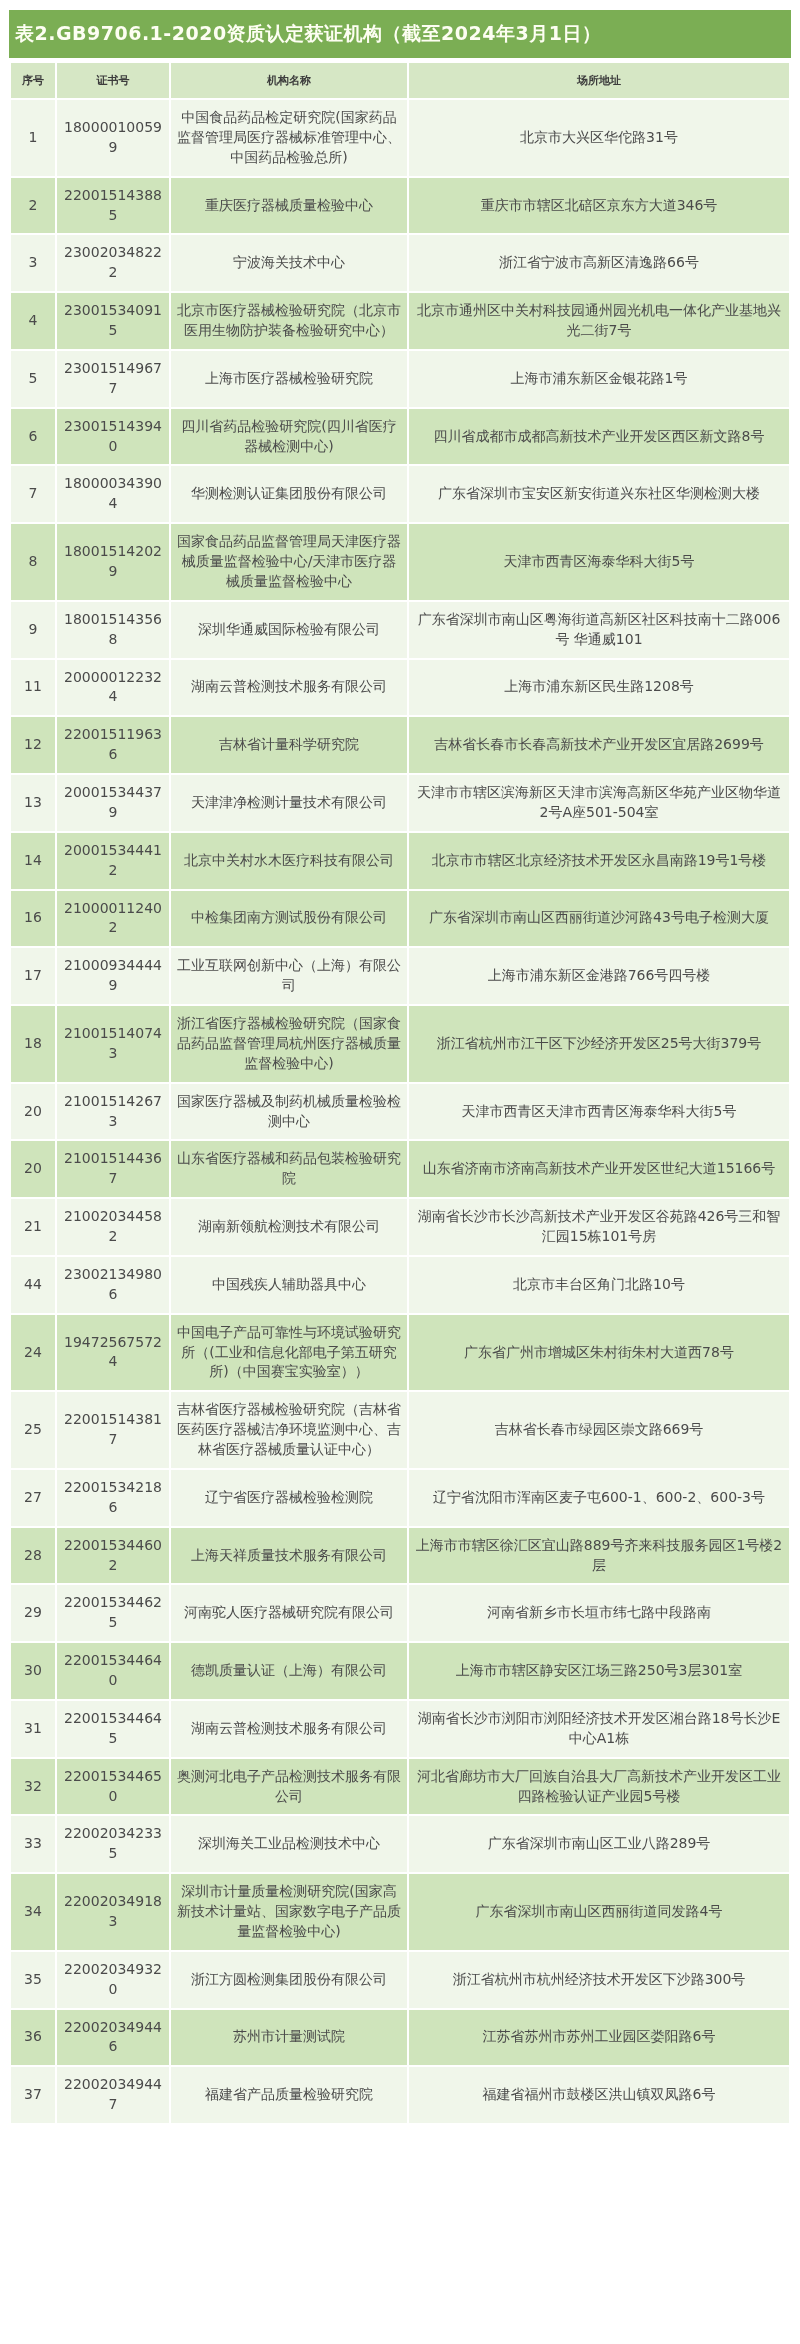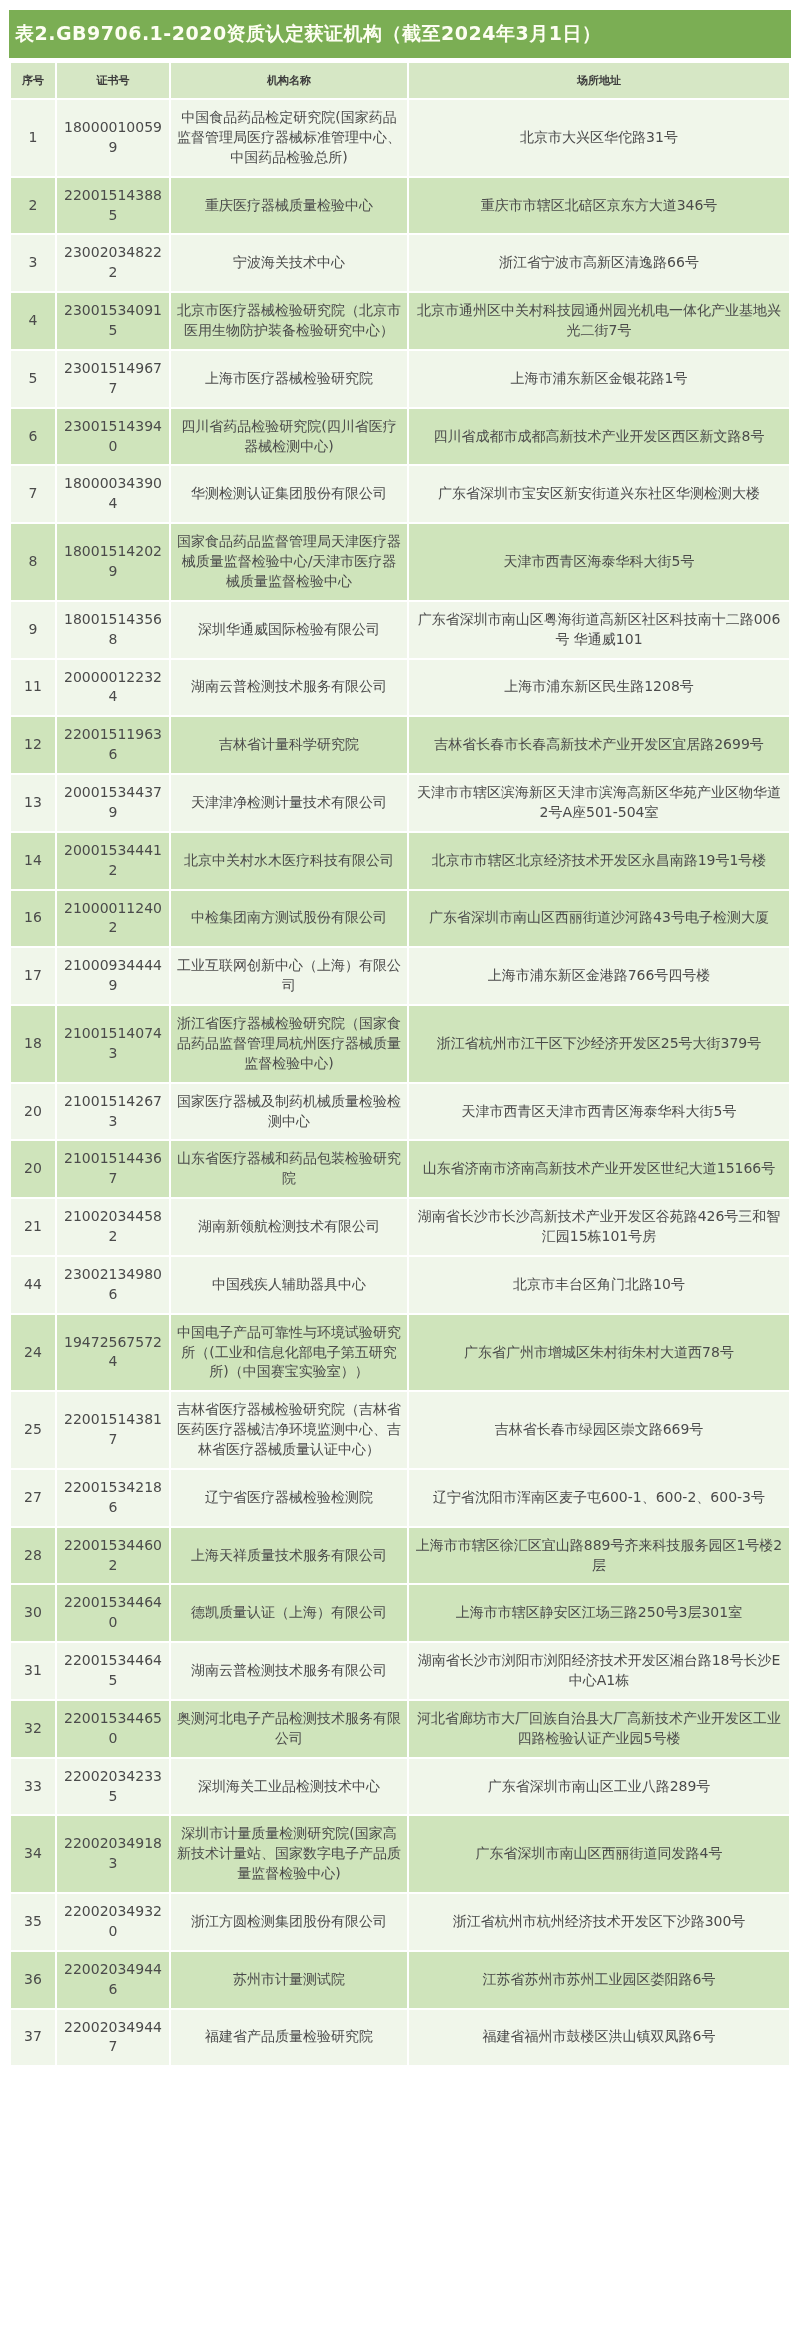--- a/index.html
+++ b/index.html
@@ -212,20 +212,26 @@
           <td>220015342186</td>
           <td>辽宁省医疗器械检验检测院</td>
           <td>辽宁省沈阳市浑南区麦子屯600-1、600-2、600-3号</td>
         </tr>
         <tr class="even">
           <td>28</td>
           <td>220015344602</td>
           <td>上海天祥质量技术服务有限公司</td>
           <td>上海市市辖区徐汇区宜山路889号齐来科技服务园区1号楼2层</td>
         </tr>
+        <tr class="odd">
+          <td>29</td>
+          <td>220015344625</td>
+          <td>河南驼人医疗器械研究院有限公司</td>
+          <td>河南省新乡市长垣市纬七路中段路南</td>
+        </tr>
         <tr class="even">
           <td>30</td>
           <td>220015344640</td>
           <td>德凯质量认证（上海）有限公司</td>
           <td>上海市市辖区静安区江场三路250号3层301室</td>
         </tr>
         <tr class="odd">
           <td>31</td>
           <td>220015344645</td>
           <td>湖南云普检测技术服务有限公司</td>

